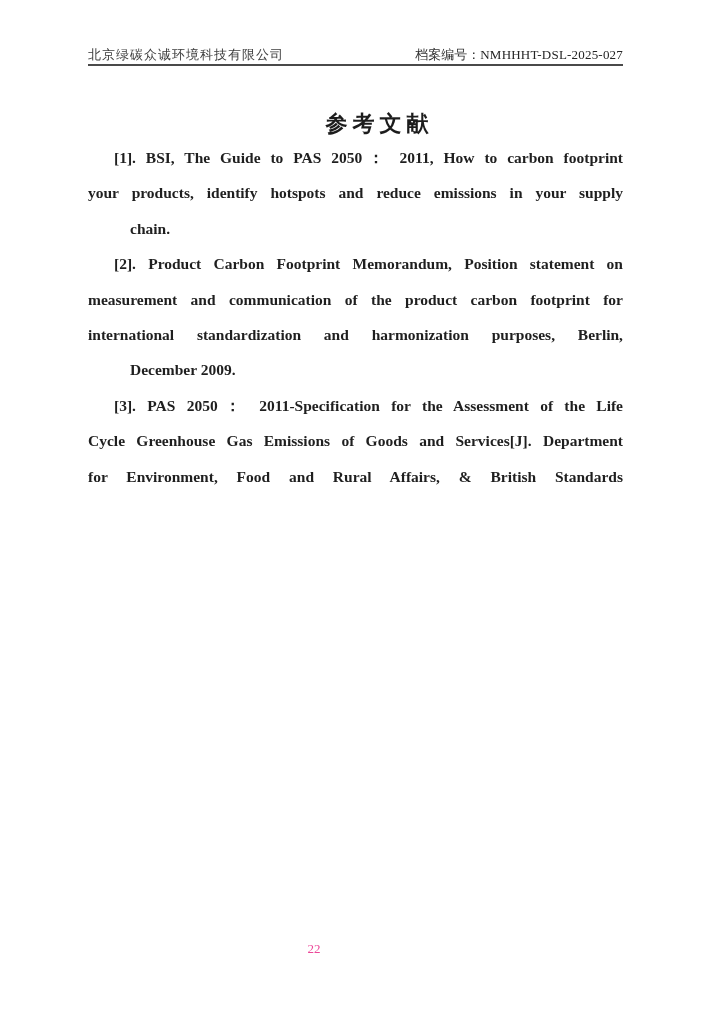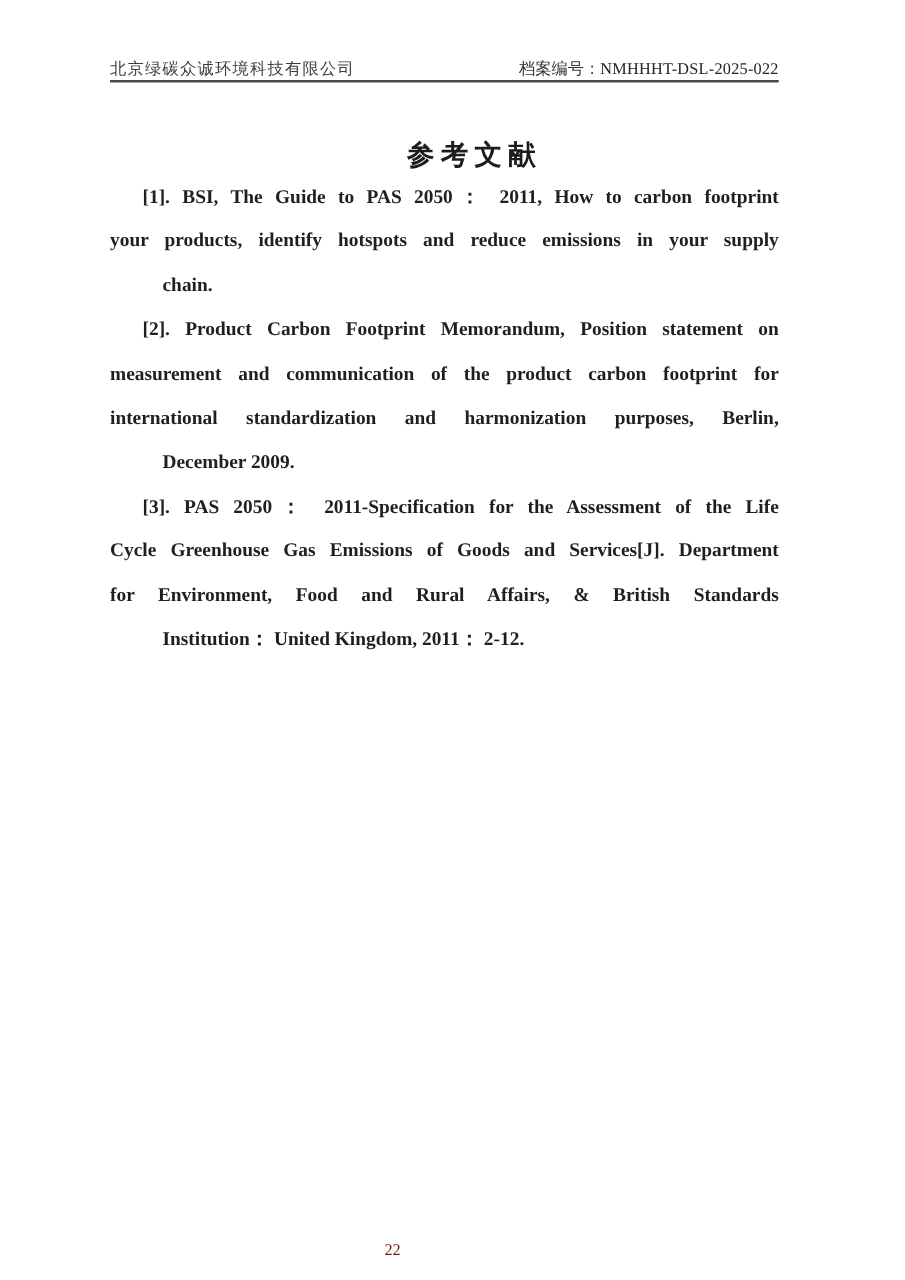--- a/index.html
+++ b/index.html
@@ -81,36 +81,36 @@
   }
   .ref-line.last {
     text-align-last: left;
     margin-left: 42px;
   }
 
   
   .page-footer {
     position: absolute;
     left: 0;
-    top: 992px;
+    top: 941px;
     width: 628px;
     text-align: center;
     font-size: 13px;
-    color: #7f1d1d;
+    color: #ec4899;
   }
 </style>
 </head>
 <body>
 
 <div class="page">
 
   <div class="page-header">
     <span class="company-name">北京绿碳众诚环境科技有限公司</span>
     <span class="archive">
-      <span>档案编号：</span><span class="archive-number">NMHHHT-DSL-2025-022</span>
+      <span>档案编号：</span><span class="archive-number">NMHHHT-DSL-2025-027</span>
     </span>
   </div>
 
   <h1 class="page-title">参考文献</h1>
 
   <div class="references">
       <div class="ref">
         <div class="ref-line first">[1]. BSI, The Guide to PAS 2050： 2011, How to carbon footprint</div>
         <div class="ref-line">your products, identify hotspots and reduce emissions in your supply</div>
         <div class="ref-line last">chain.</div>
@@ -118,21 +118,20 @@
       <div class="ref">
         <div class="ref-line first">[2]. Product Carbon Footprint Memorandum, Position statement on</div>
         <div class="ref-line">measurement and communication of the product carbon footprint for</div>
         <div class="ref-line">international standardization and harmonization purposes, Berlin,</div>
         <div class="ref-line last">December 2009.</div>
       </div>
       <div class="ref">
         <div class="ref-line first">[3]. PAS 2050： 2011-Specification for the Assessment of the Life</div>
         <div class="ref-line">Cycle Greenhouse Gas Emissions of Goods and Services[J]. Department</div>
         <div class="ref-line">for Environment, Food and Rural Affairs, &amp; British Standards</div>
-        <div class="ref-line last">Institution： United Kingdom, 2011： 2-12.</div>
       </div>
     </div>
 
   <div class="page-footer">
     <span>22</span>
   </div>
 
 </div>
 
 </body></html>

